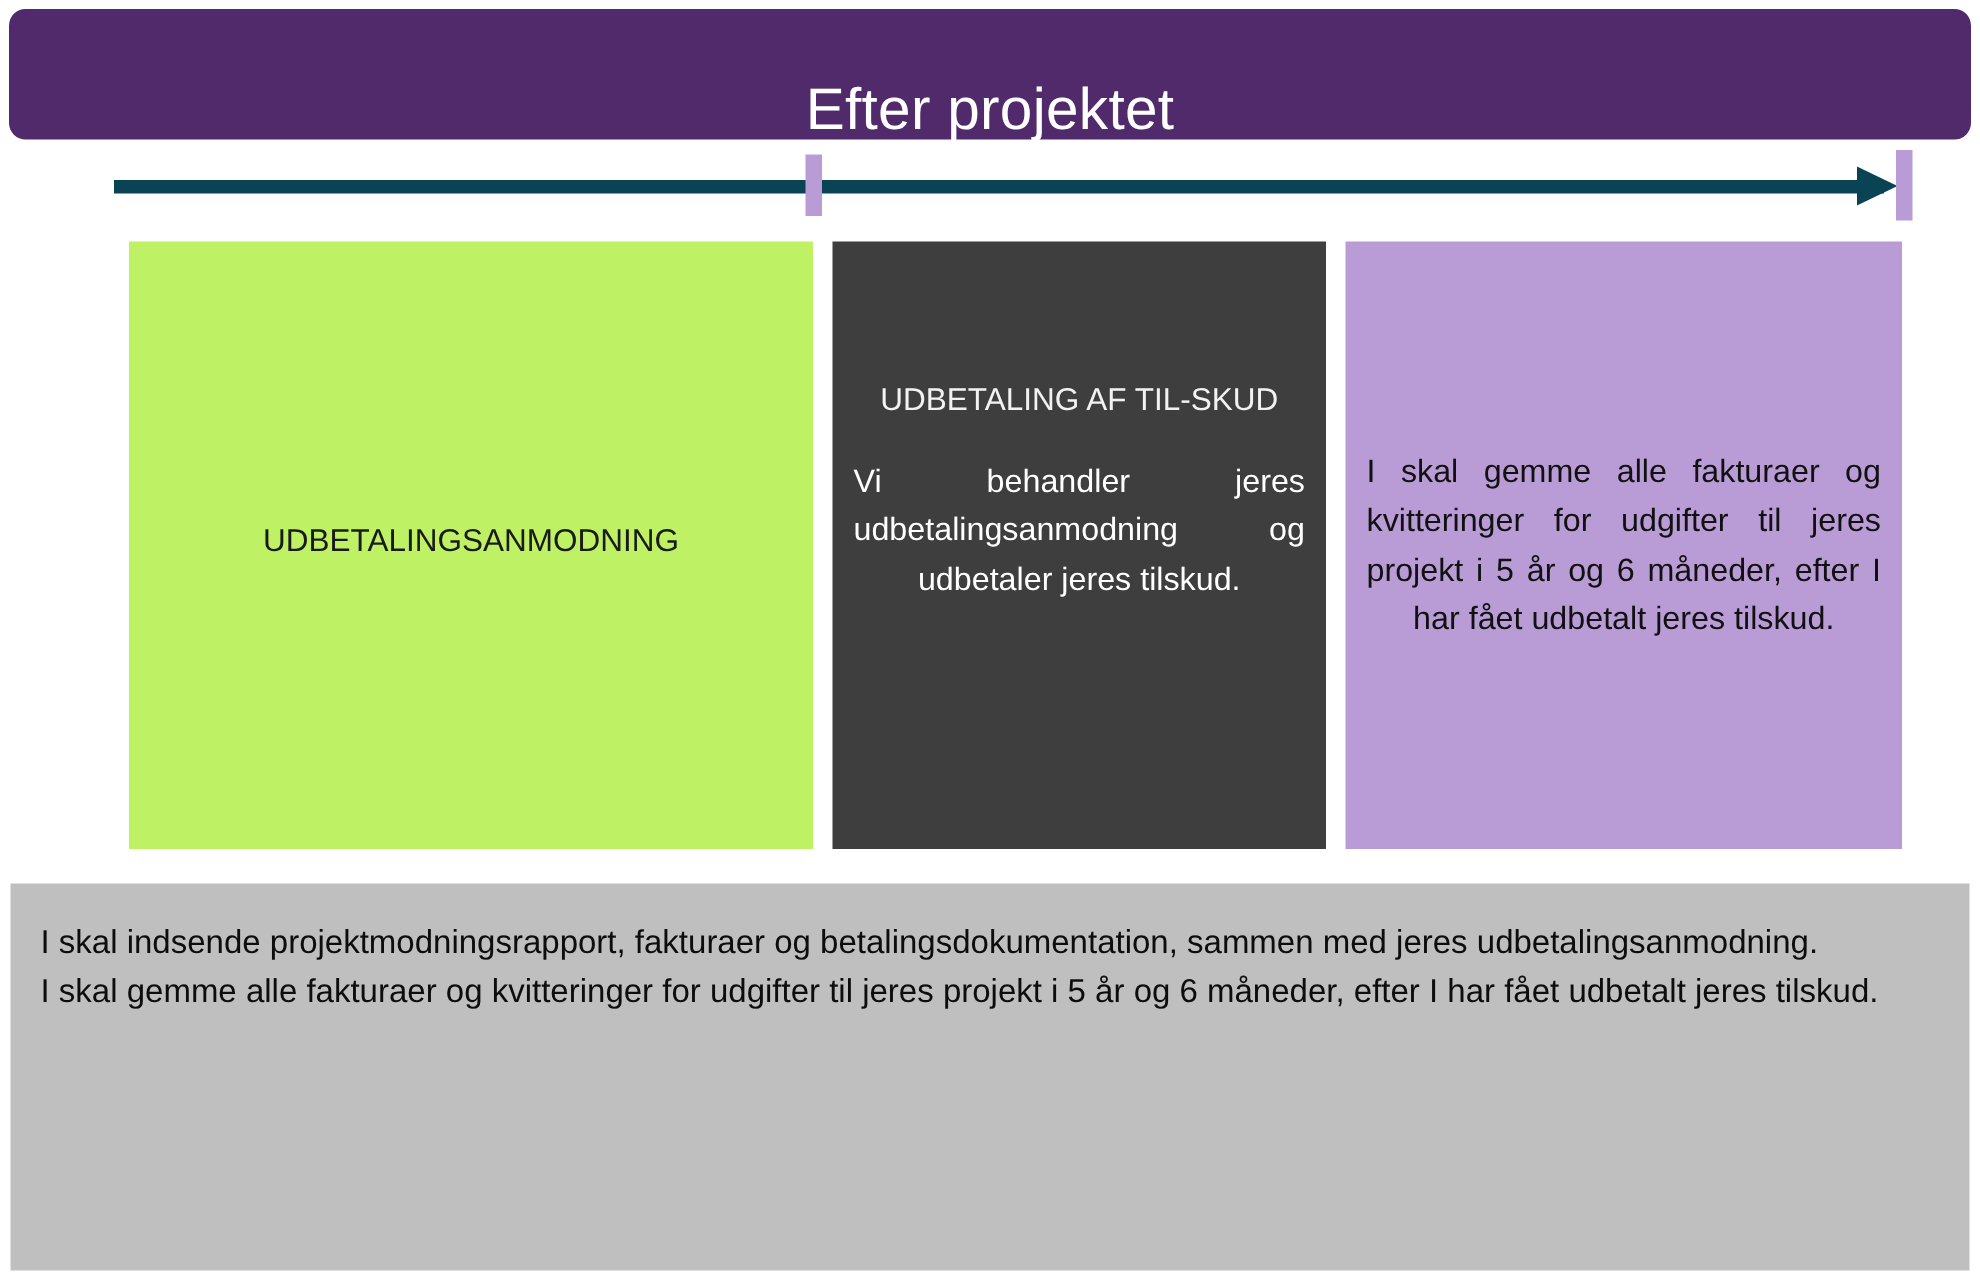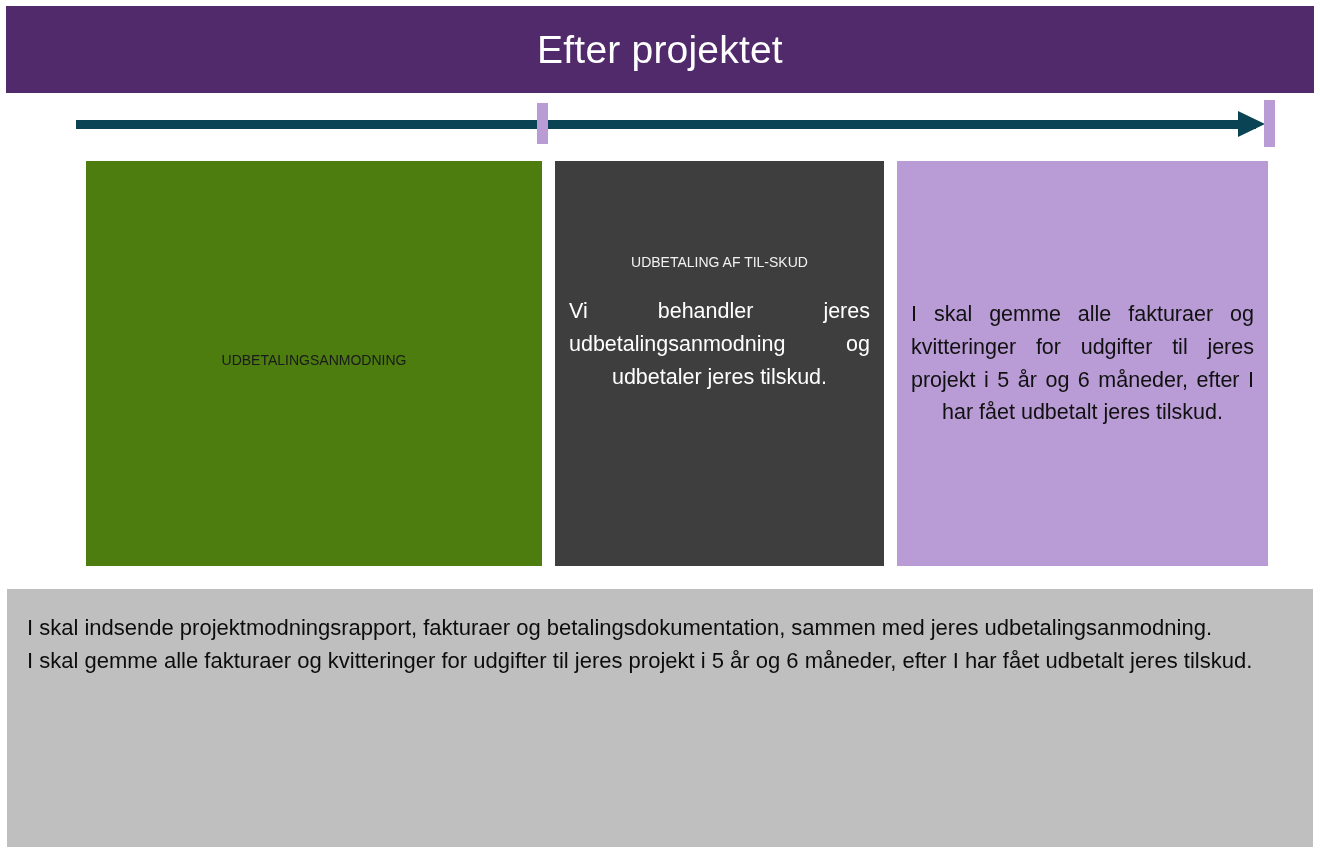--- a/index.html
+++ b/index.html
@@ -17,22 +17,23 @@
 
   
   #header-bar {
     position: absolute;
     left: 6px;
     top: 6px;
     width: 1308px;
     height: 87px;
     background: #502a6b;
     display: flex;
-    align-items: center;
+    align-items: flex-end;
     justify-content: center;
+    border-radius: 11px;
   }
   #header-title {
     color: #ffffff;
     font-size: 39px;
     font-weight: 400;
     letter-spacing: 0.2px;
     line-height: 1;
   }
 
   
@@ -85,40 +86,40 @@
     box-sizing: border-box;
     display: flex;
     flex-direction: column;
     justify-content: center;
     align-items: center;
     text-align: center;
   }
   #stage-box-1 {
     left: 86px;
     width: 456px;
-    background: #4d7c0f;
+    background: #bef264;
     padding: 0 16px;
   }
   #stage-box-2 {
     left: 555px;
     width: 329px;
     background: #3e3e3e;
     padding: 0 14px;
     justify-content: flex-start;
     padding-top: 92px;
   }
   #stage-box-3 {
     left: 897px;
     width: 371px;
     background: #b99bd6;
     padding: 0 14px;
   }
 
   .stage-heading {
-    font-size: 14px;
+    font-size: 21px;
     color: #1a1a1a;
     line-height: 1.32;
     margin: 0 0 6px 0;
     font-weight: 400;
   }
   #stage-box-2 .stage-heading {
     color: #f2f2f2;
     margin-bottom: 0;
   }
   .stage-body {

